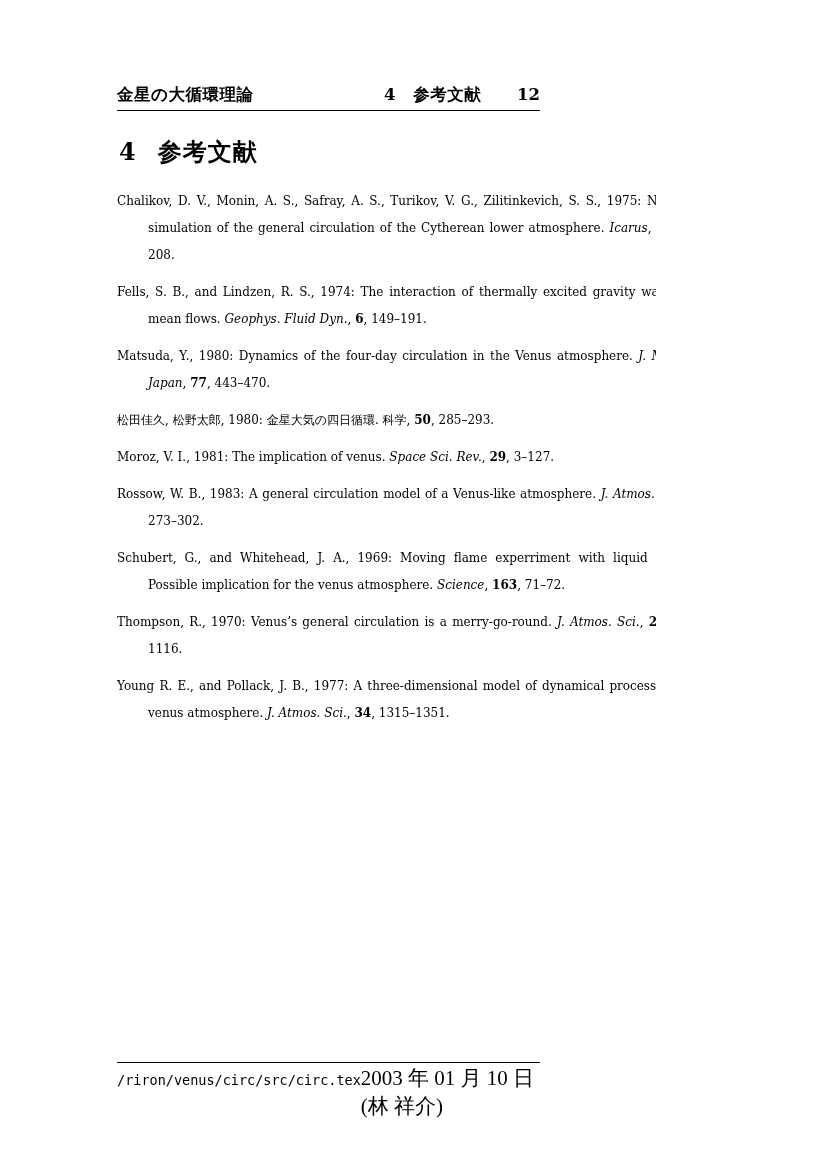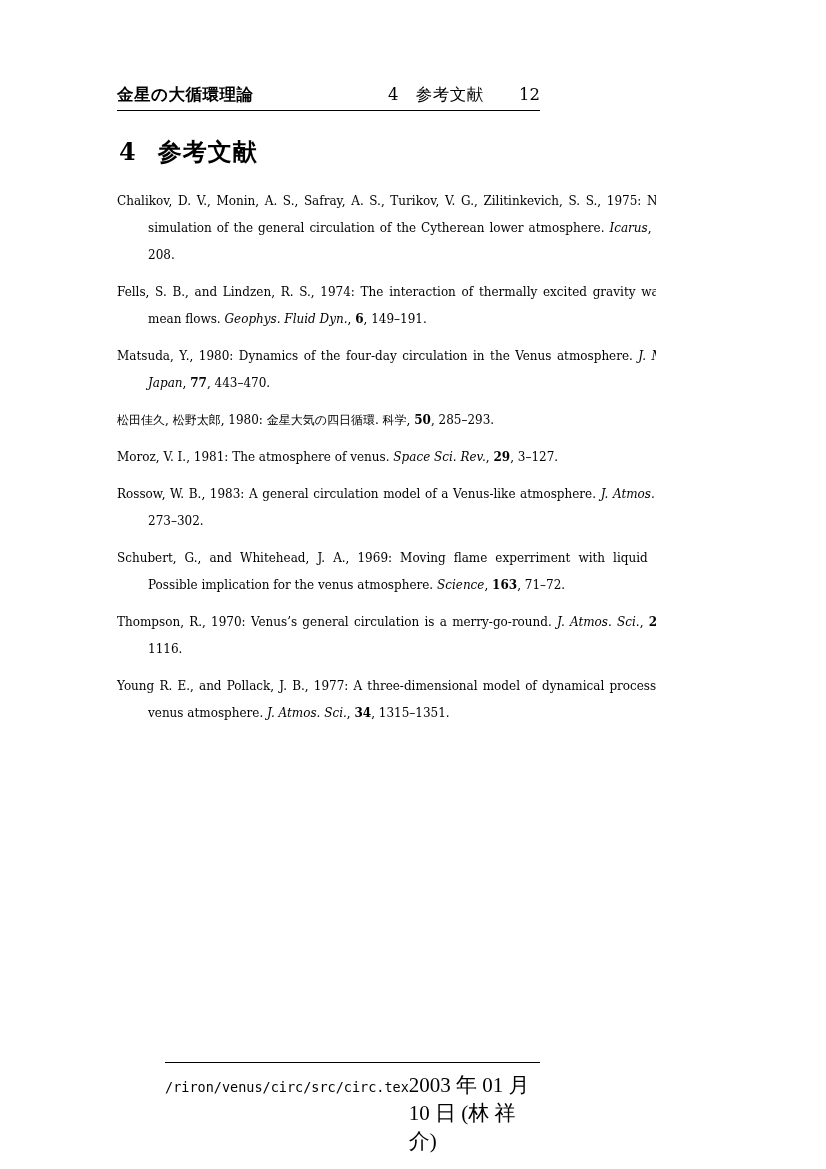--- a/index.html
+++ b/index.html
@@ -28,21 +28,21 @@
     padding-bottom: 4px;
   }
   .header-left {
     font-family: "DejaVu Sans", "Liberation Sans", sans-serif;
     font-weight: bold;
     font-size: 16.5px;
     letter-spacing: 0.5px;
   }
   .header-right {
     font-family: "DejaVu Serif", "Liberation Serif", serif;
-    font-weight: normal;
+    font-weight: bold;
     font-size: 16.5px;
     white-space: nowrap;
   }
   .header-right .hr-sec-title {
     font-family: "DejaVu Sans", "Liberation Sans", sans-serif;
     margin-left: 12px;
     margin-right: 30px;
     letter-spacing: 0.5px;
   }
   
@@ -83,25 +83,24 @@
   }
   .ref .it { font-style: italic; }
   .ref .bf { font-weight: bold; }
   
   .footer {
     position: absolute;
     left: 117px;
     right: 116px;
     top: 1062px;
     border-top: 1.5px solid #000;
-    padding-top: 8px;
+    padding-top: 1px;
     display: flex;
     justify-content: space-between;
     align-items: baseline;
-    margin-left: 48px;
   }
   .footer-path {
     font-family: "DejaVu Sans Mono", "Liberation Mono", monospace;
     font-size: 13.5px;
   }
   .footer-date {
     font-family: Liberation Serif, serif;
     font-size: 21px;
   }
 </style>
@@ -122,21 +121,21 @@
   <h1 class="section-title">
     <span class="sec-num">4</span>
     <span class="sec-name">参考文献</span>
   </h1>
 
   <div class="references" id="refs">
       <p class="ref"><span class="">Chalikov, D. V., Monin, A. S., Safray, A. S., Turikov, V. G., Zilitinkevich, S. S., 1975: Numerical simulation of the general circulation of the Cytherean lower atmosphere. </span><span class="it">Icarus</span><span class="">, </span><span class="bf">26</span><span class="">, 178–208.</span></p>
       <p class="ref"><span class="">Fells, S. B., and Lindzen, R. S., 1974: The interaction of thermally excited gravity waves with mean flows. </span><span class="it">Geophys. Fluid Dyn.</span><span class="">, </span><span class="bf">6</span><span class="">, 149–191.</span></p>
       <p class="ref"><span class="">Matsuda, Y., 1980: Dynamics of the four-day circulation in the Venus atmosphere. </span><span class="it">J. Met. Soc. Japan</span><span class="">, </span><span class="bf">77</span><span class="">, 443–470.</span></p>
       <p class="ref"><span class="">松田佳久, 松野太郎, 1980: 金星大気の四日循環. 科学, </span><span class="bf">50</span><span class="">, 285–293.</span></p>
-      <p class="ref"><span class="">Moroz, V. I., 1981: The atmosphere of venus. </span><span class="it">Space Sci. Rev.</span><span class="">, </span><span class="bf">29</span><span class="">, 3–127.</span></p>
+      <p class="ref"><span class="">Moroz, V. I., 1981: The implication of venus. </span><span class="it">Space Sci. Rev.</span><span class="">, </span><span class="bf">29</span><span class="">, 3–127.</span></p>
       <p class="ref"><span class="">Rossow, W. B., 1983: A general circulation model of a Venus-like atmosphere. </span><span class="it">J. Atmos. Sci.</span><span class="">, </span><span class="bf">40</span><span class="">, 273–302.</span></p>
       <p class="ref"><span class="">Schubert, G., and Whitehead, J. A., 1969: Moving flame experriment with liquid mercury; Possible implication for the venus atmosphere. </span><span class="it">Science</span><span class="">, </span><span class="bf">163</span><span class="">, 71–72.</span></p>
       <p class="ref"><span class="">Thompson, R., 1970: Venus’s general circulation is a merry-go-round. </span><span class="it">J. Atmos. Sci.</span><span class="">, </span><span class="bf">27</span><span class="">, 1446–1116.</span></p>
       <p class="ref"><span class="">Young R. E., and Pollack, J. B., 1977: A three-dimensional model of dynamical processes in the venus atmosphere. </span><span class="it">J. Atmos. Sci.</span><span class="">, </span><span class="bf">34</span><span class="">, 1315–1351.</span></p>
     </div>
 
   <div class="footer">
     <span class="footer-path">/riron/venus/circ/src/circ.tex</span>
     <span class="footer-date">2003 年 01 月 10 日 (林 祥介)</span>
   </div>

